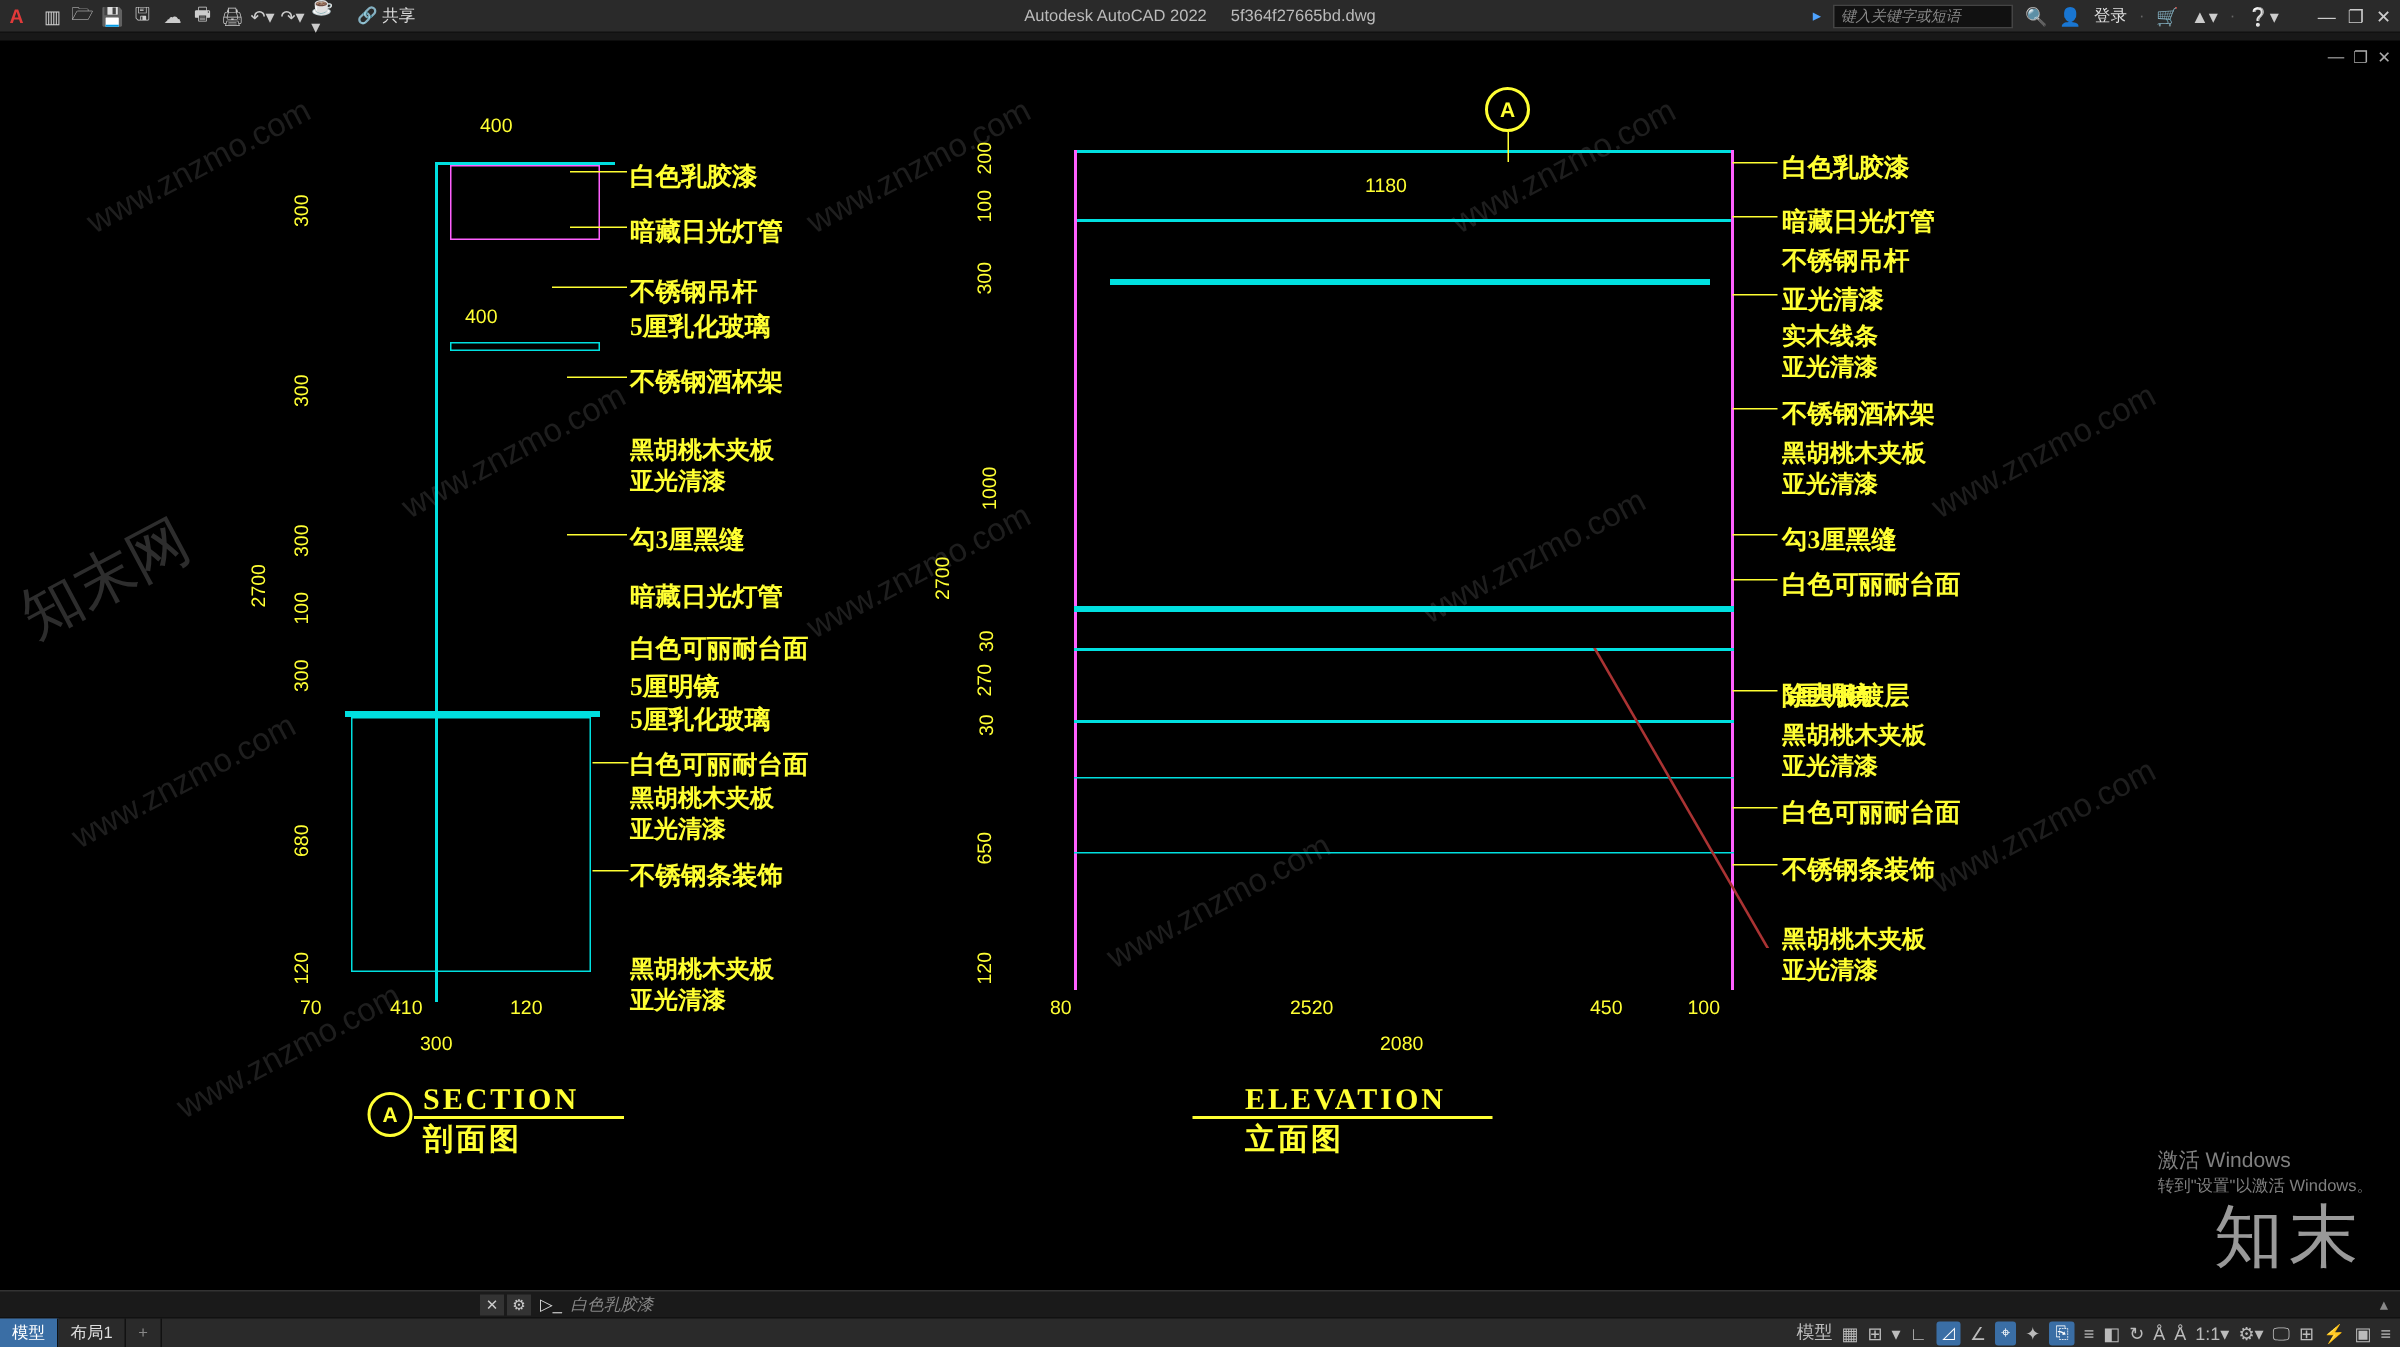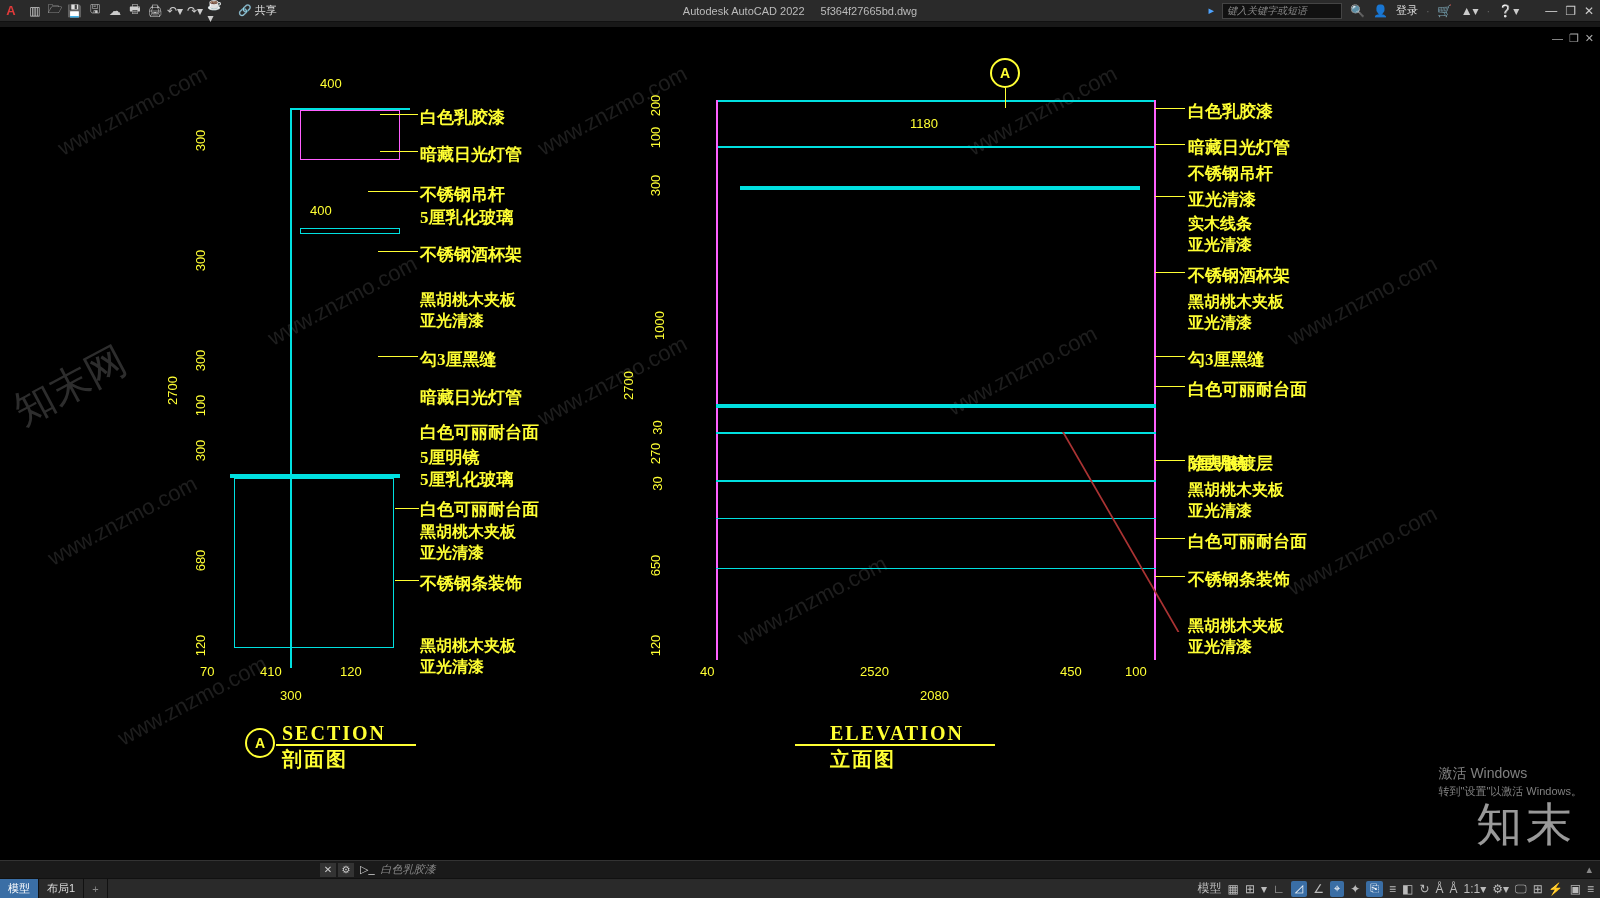--- a/index.html
+++ b/index.html
@@ -192,21 +192,21 @@
   <div class="lbl ddim" style="top:70px;left:645px;transform:rotate(-90deg)">200</div>
   <div class="lbl ddim" style="top:102px;left:645px;transform:rotate(-90deg)">100</div>
   <div class="lbl ddim" style="top:150px;left:645px;transform:rotate(-90deg)">300</div>
   <div class="lbl ddim" style="top:290px;left:645px;transform:rotate(-90deg)">1000</div>
   <div class="lbl ddim" style="top:392px;left:650px;transform:rotate(-90deg)">30</div>
   <div class="lbl ddim" style="top:418px;left:645px;transform:rotate(-90deg)">270</div>
   <div class="lbl ddim" style="top:448px;left:650px;transform:rotate(-90deg)">30</div>
   <div class="lbl ddim" style="top:530px;left:645px;transform:rotate(-90deg)">650</div>
   <div class="lbl ddim" style="top:610px;left:645px;transform:rotate(-90deg)">120</div>
   <div class="lbl ddim" style="top:350px;left:614px;transform:rotate(-90deg)">2700</div>
-  <div class="lbl ddim" style="top:636px;left:700px">40</div>
+  <div class="lbl ddim" style="top:636px;left:700px">80</div>
   <div class="lbl ddim" style="top:636px;left:860px">2520</div>
   <div class="lbl ddim" style="top:636px;left:1060px">450</div>
   <div class="lbl ddim" style="top:636px;left:1125px">100</div>
   <div class="lbl ddim" style="top:660px;left:920px">2080</div>
 
   <div class="lbl ylw anno" style="top:72px;left:1188px">白色乳胶漆</div>
   <div class="lbl ylw anno" style="top:108px;left:1188px">暗藏日光灯管</div>
   <div class="lbl ylw anno" style="top:134px;left:1188px">不锈钢吊杆</div>
   <div class="lbl ylw anno" style="top:160px;left:1188px">亚光清漆</div>
   <div class="lbl ylw anno2" style="top:186px;left:1188px">实木线条

